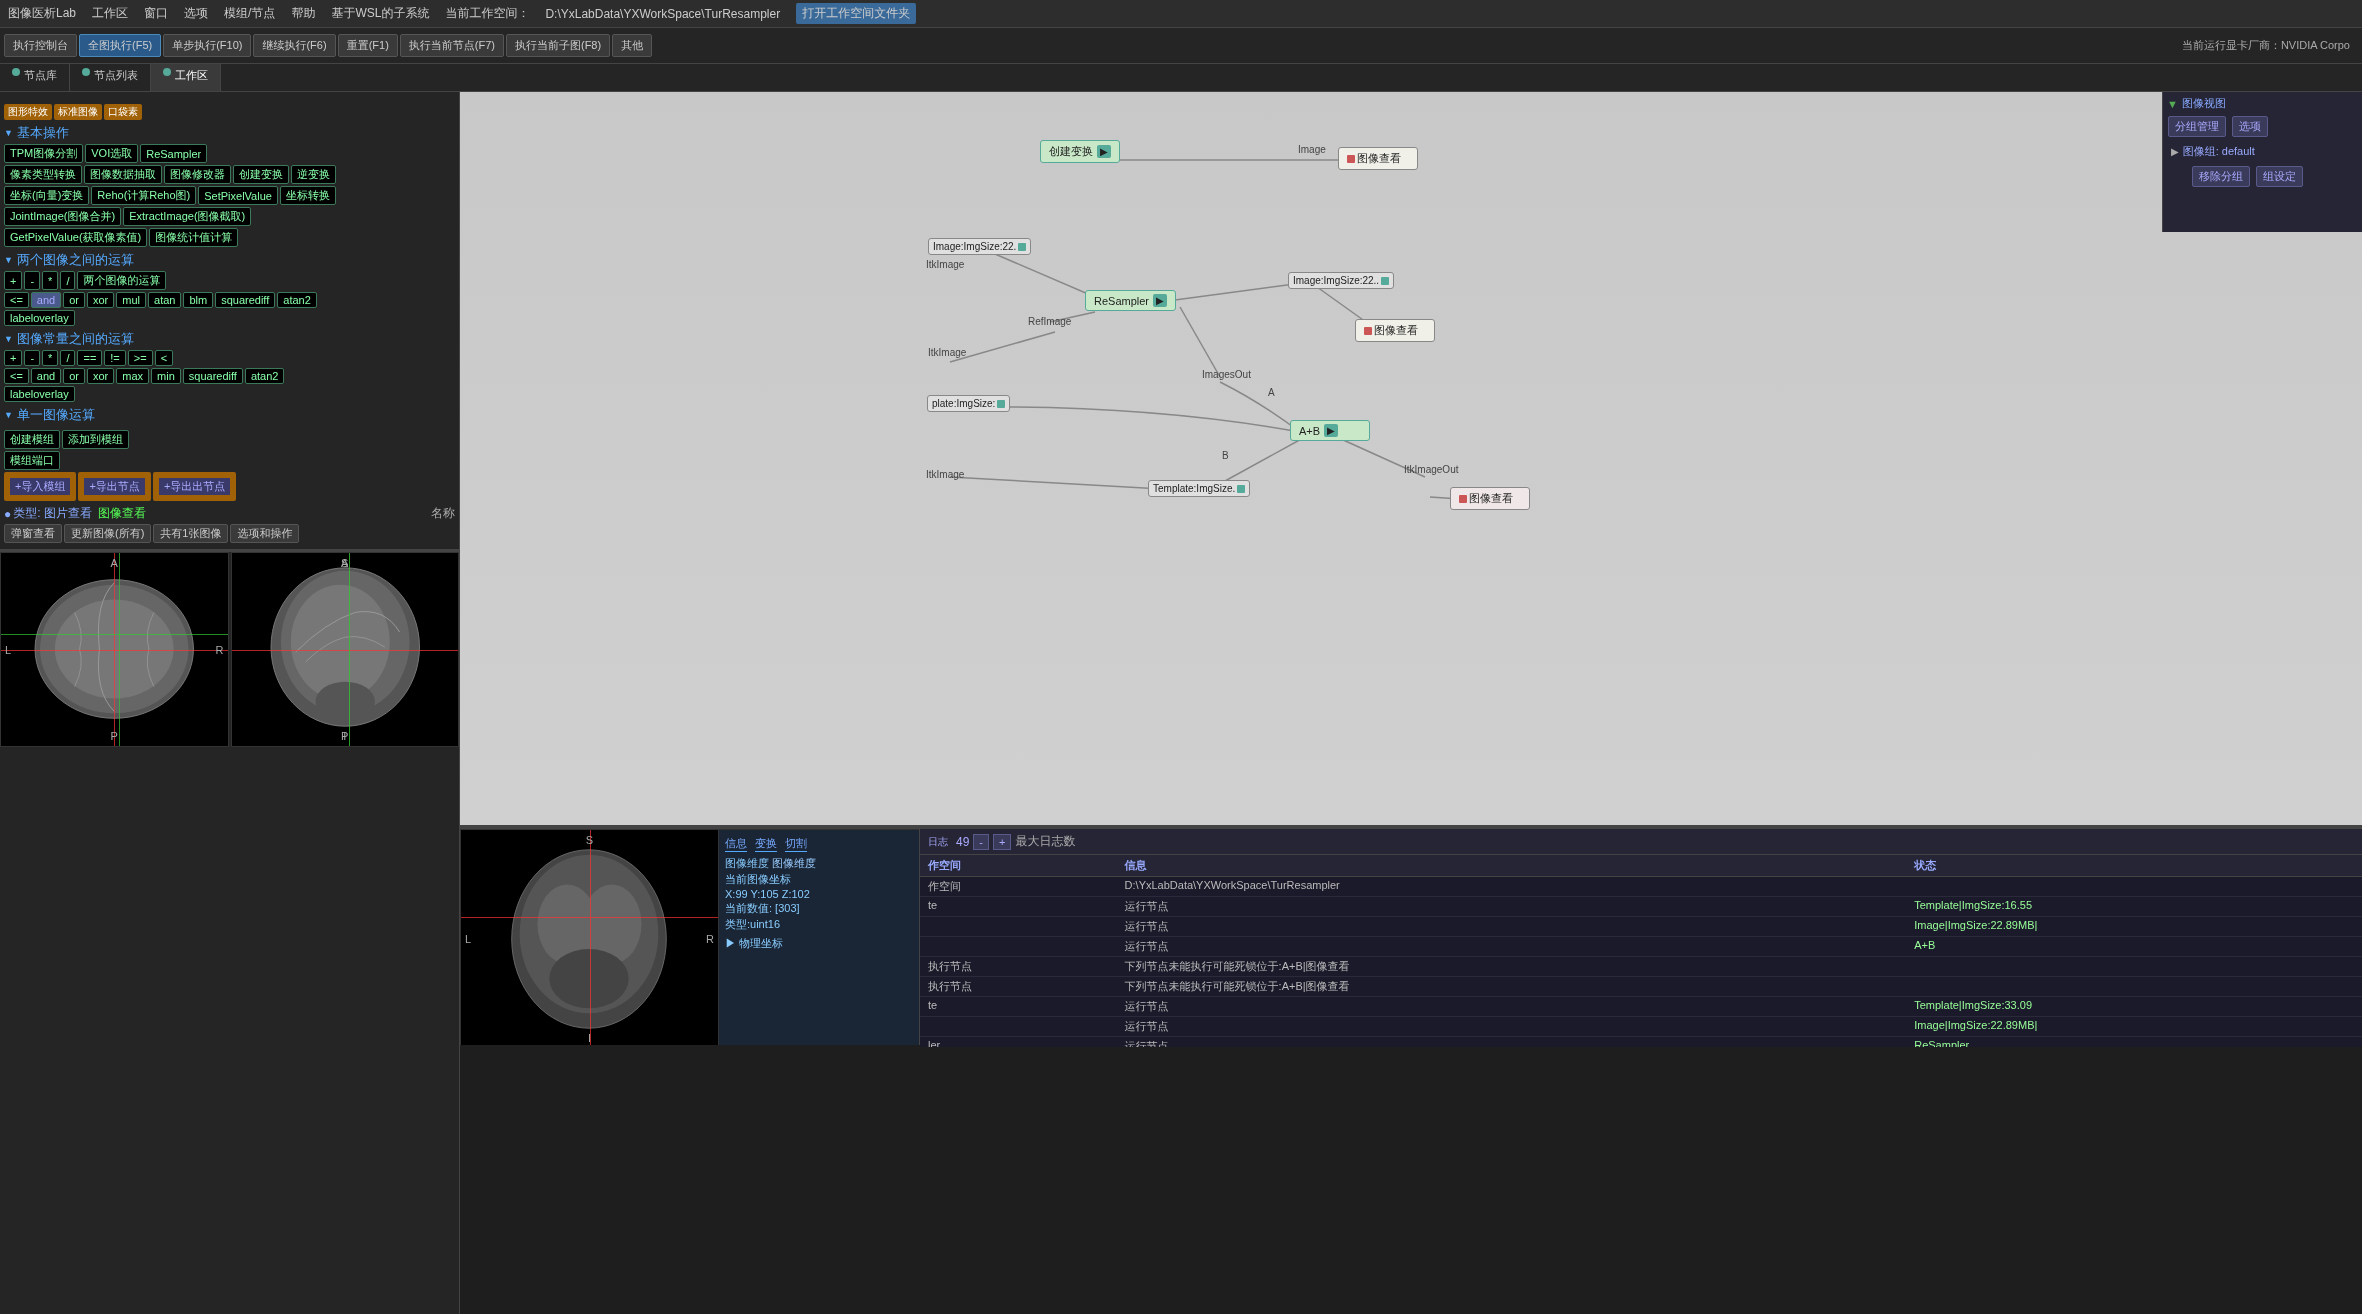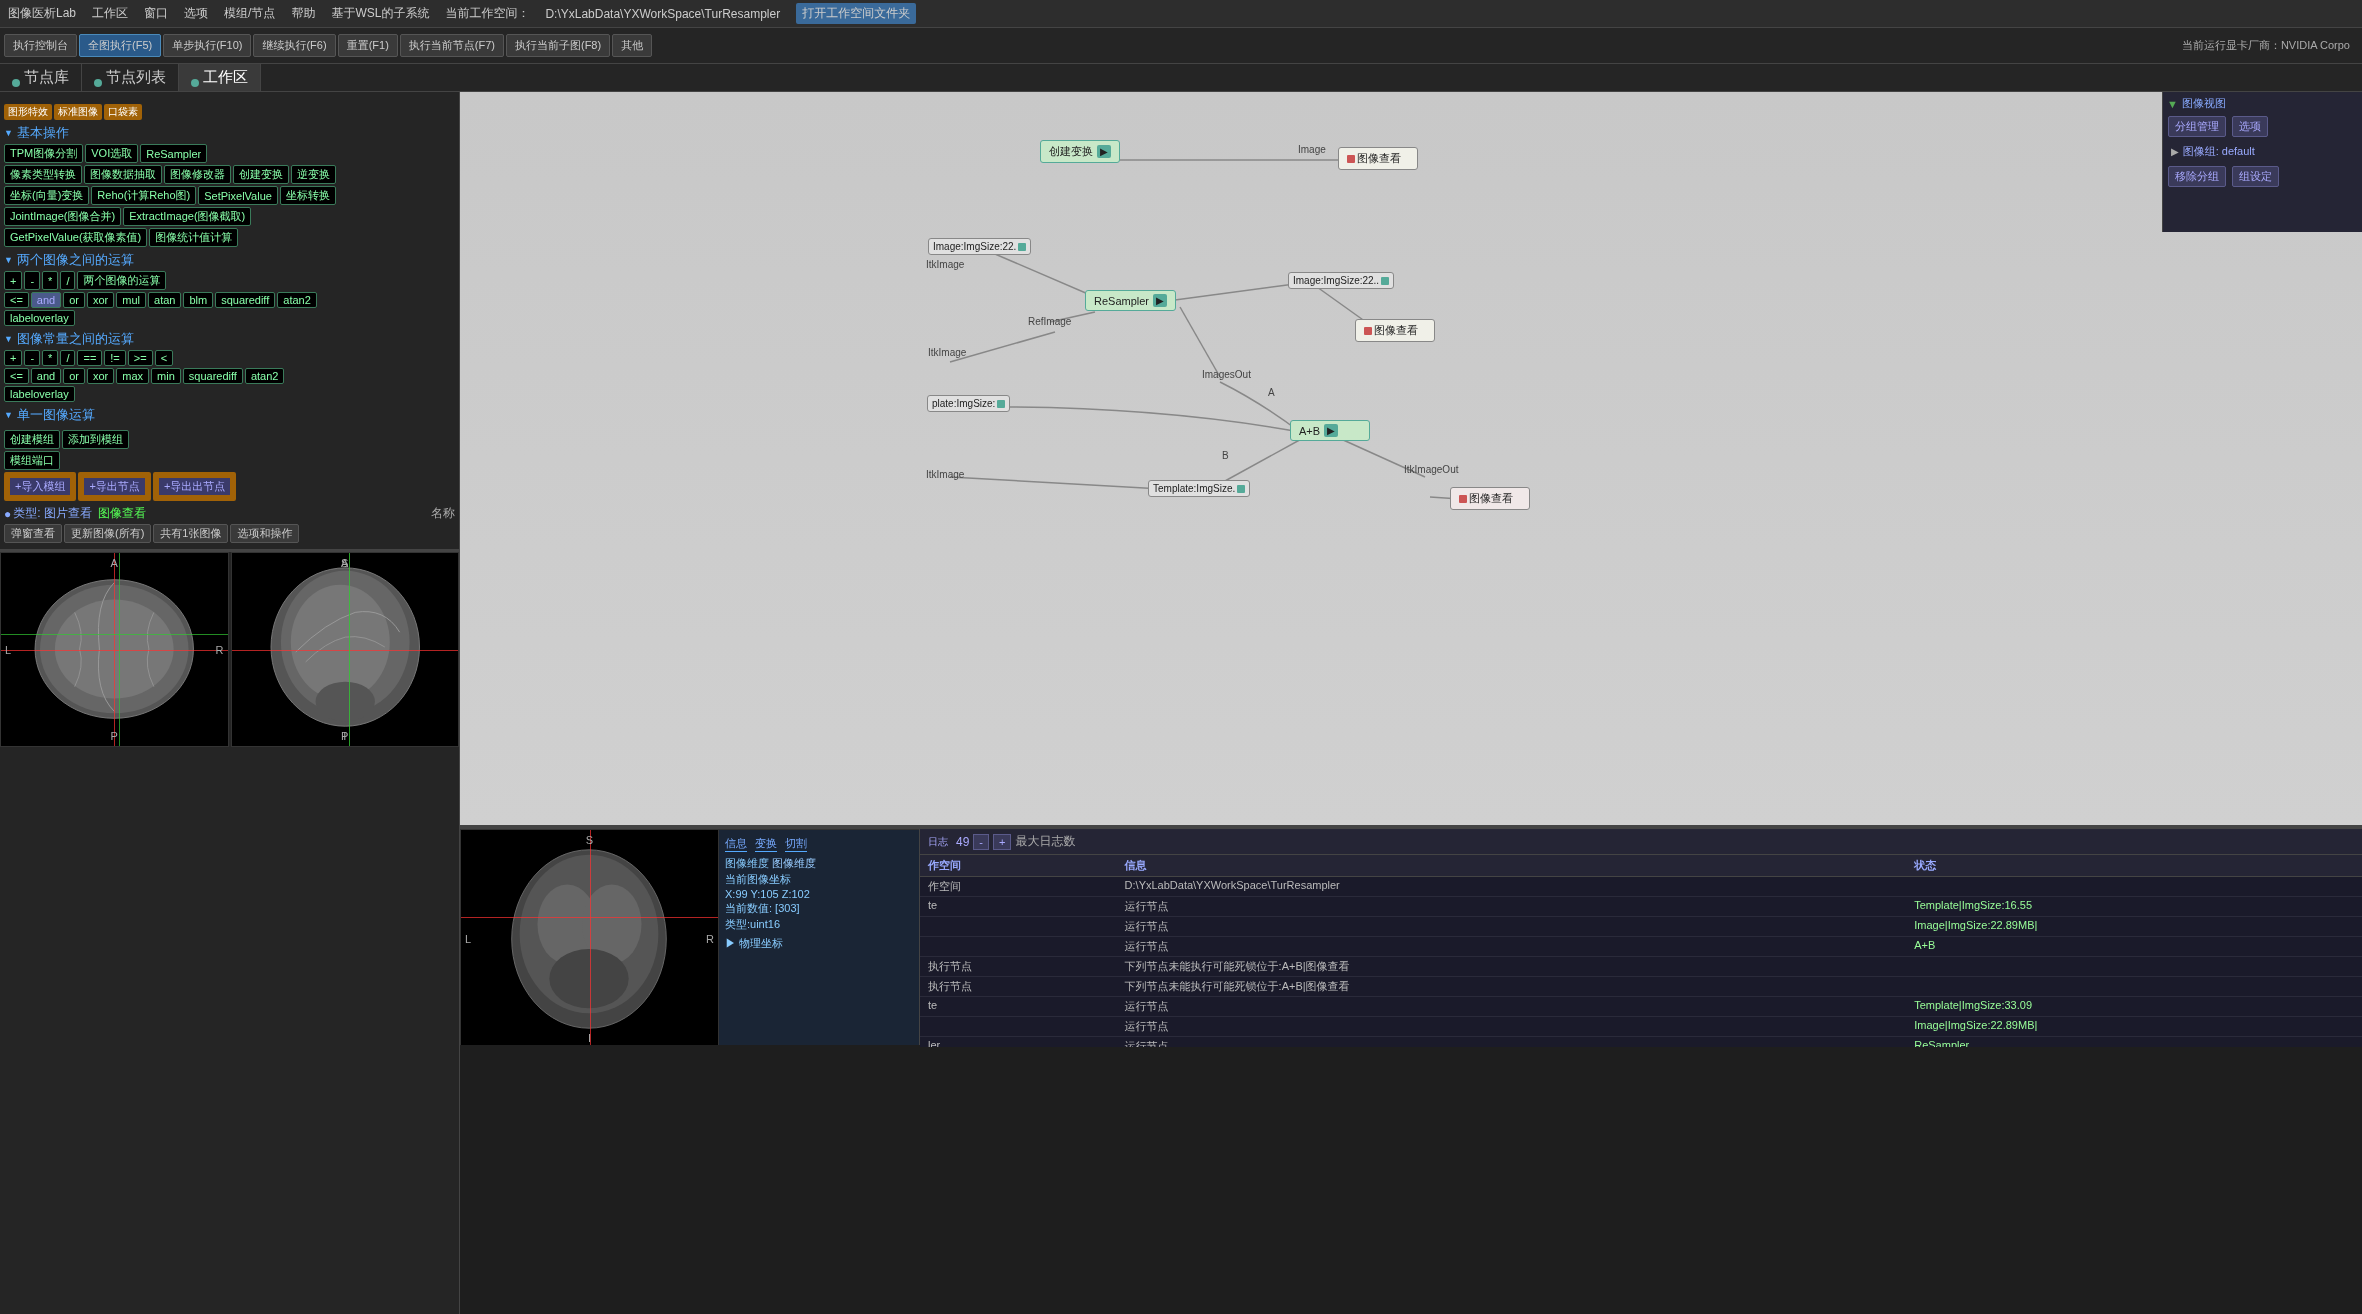--- a/index.html
+++ b/index.html
@@ -10,21 +10,21 @@
     #titlebar span { color: #ccc; font-size: 12px; margin-right: 16px; cursor: pointer; }
 
     
     #toolbar { background: #252525; height: 36px; display: flex; align-items: center; padding: 0 4px; border-bottom: 1px solid #444; gap: 2px; }
     .toolbar-btn { background: #3a3a3a; color: #ccc; border: 1px solid #555; padding: 3px 8px; font-size: 11px; cursor: pointer; white-space: nowrap; border-radius: 2px; }
     .toolbar-btn.accent { background: #2a5a8a; border-color: #4a8abA; }
     #status-gpu { margin-left: auto; color: #aaa; font-size: 11px; padding-right: 8px; }
 
     
     #tabbar { background: #252525; height: 28px; display: flex; align-items: center; border-bottom: 1px solid #444; }
-    .tab-item { padding: 4px 12px; font-size: 15px; color: #ccc; cursor: pointer; border-right: 1px solid #444; height: 100%; display: flex; align-items: flex-end; }
+    .tab-item { padding: 4px 12px; font-size: 11px; color: #ccc; cursor: pointer; border-right: 1px solid #444; height: 100%; display: flex; align-items: flex-start; }
     .tab-item.active { background: #3a3a3a; color: #fff; }
     .tab-dot { width: 8px; height: 8px; background: #5a9; border-radius: 50%; margin-right: 4px; display: inline-block; }
 
     
     #main { display: flex; height: calc(1314px - 28px - 36px - 28px); }
 
     
     #left-panel { width: 460px; min-width: 460px; background: #252525; border-right: 1px solid #444; display: flex; flex-direction: column; overflow: hidden; }
 
     
@@ -424,21 +424,21 @@
         <span>图像视图</span>
       </div>
       <div style="display:flex;gap:4px;margin-bottom:4px;">
         <span class="right-btn">分组管理</span>
         <span class="right-btn">选项</span>
       </div>
       <div class="right-item">
         <span class="expand-arrow">▶</span>
         <span>图像组: default</span>
       </div>
-      <div style="display:flex;gap:4px;margin-top:4px;">
+      <div style="display:flex;gap:4px;margin-top:4px;margin-left:24px;">
         <span class="right-btn">移除分组</span>
         <span class="right-btn">组设定</span>
       </div>
     </div>
 
     <div id="bottom-area" style="height:220px;display:flex;border-top:2px solid #444;">
 
       <div id="left-bottom" style="width:460px;min-width:460px;display:flex;overflow:hidden;">
 
         <div class="brain-view" style="width:195px;height:220px;position:relative;">

